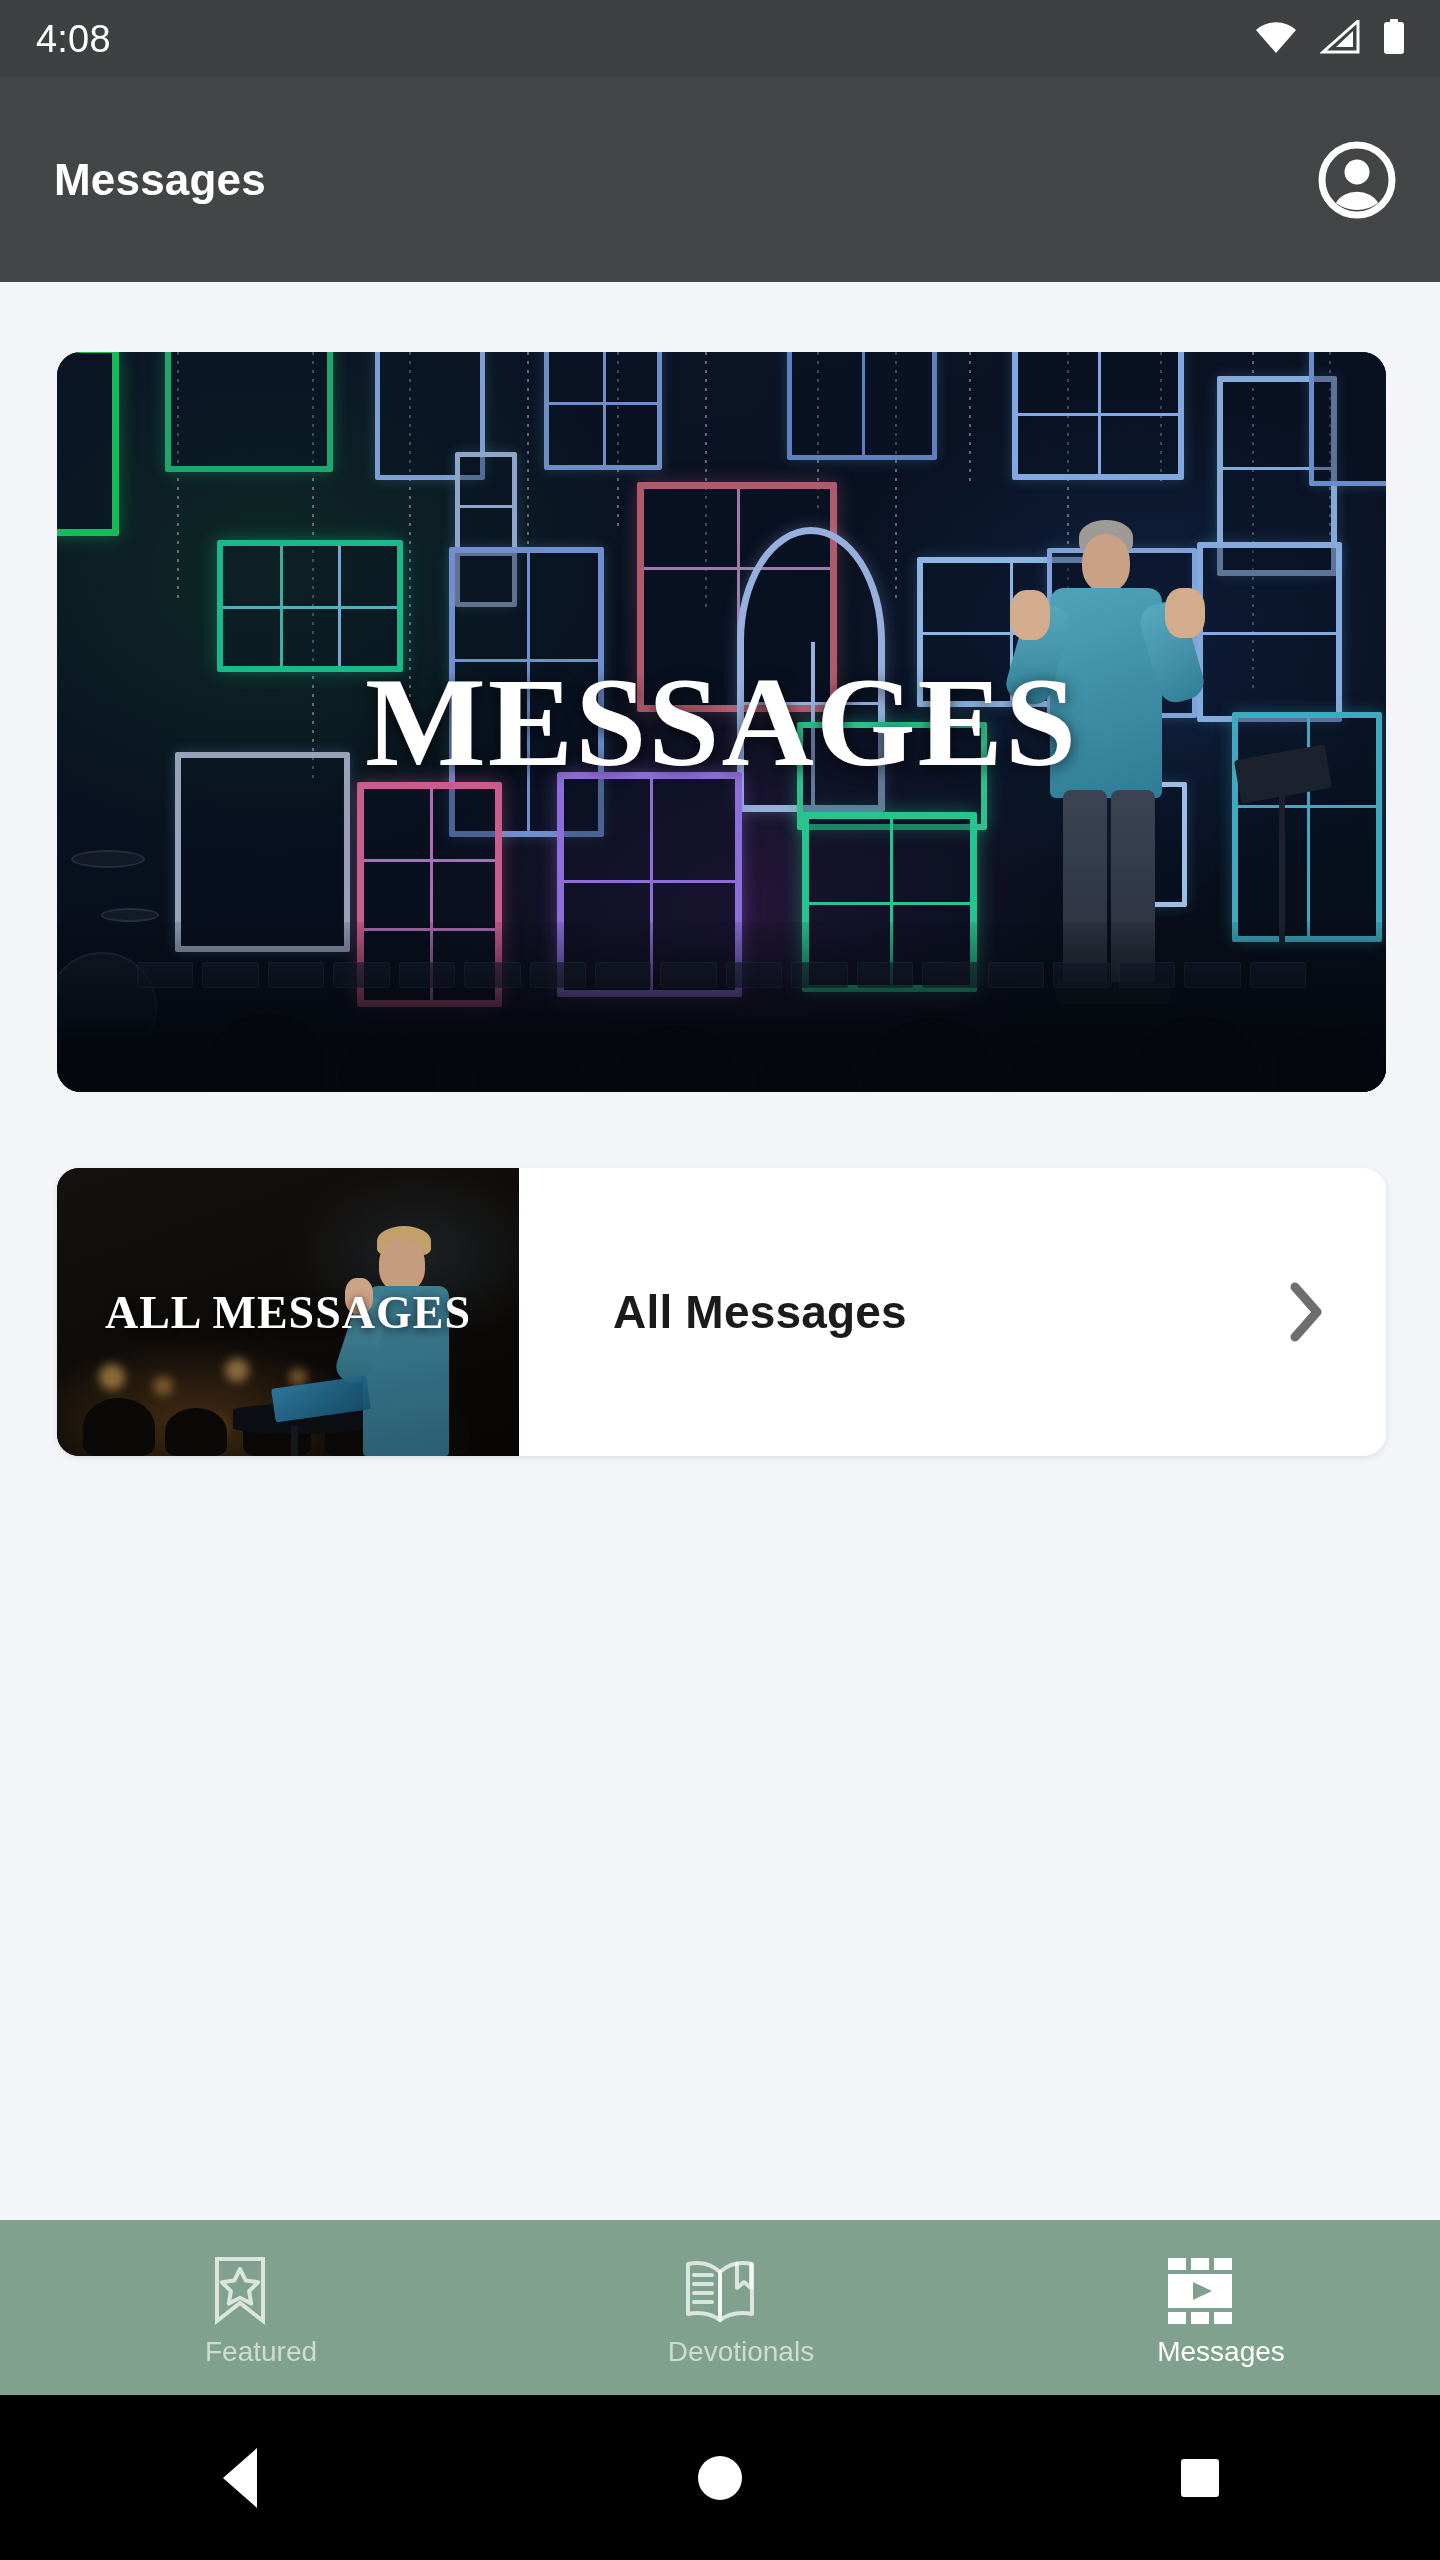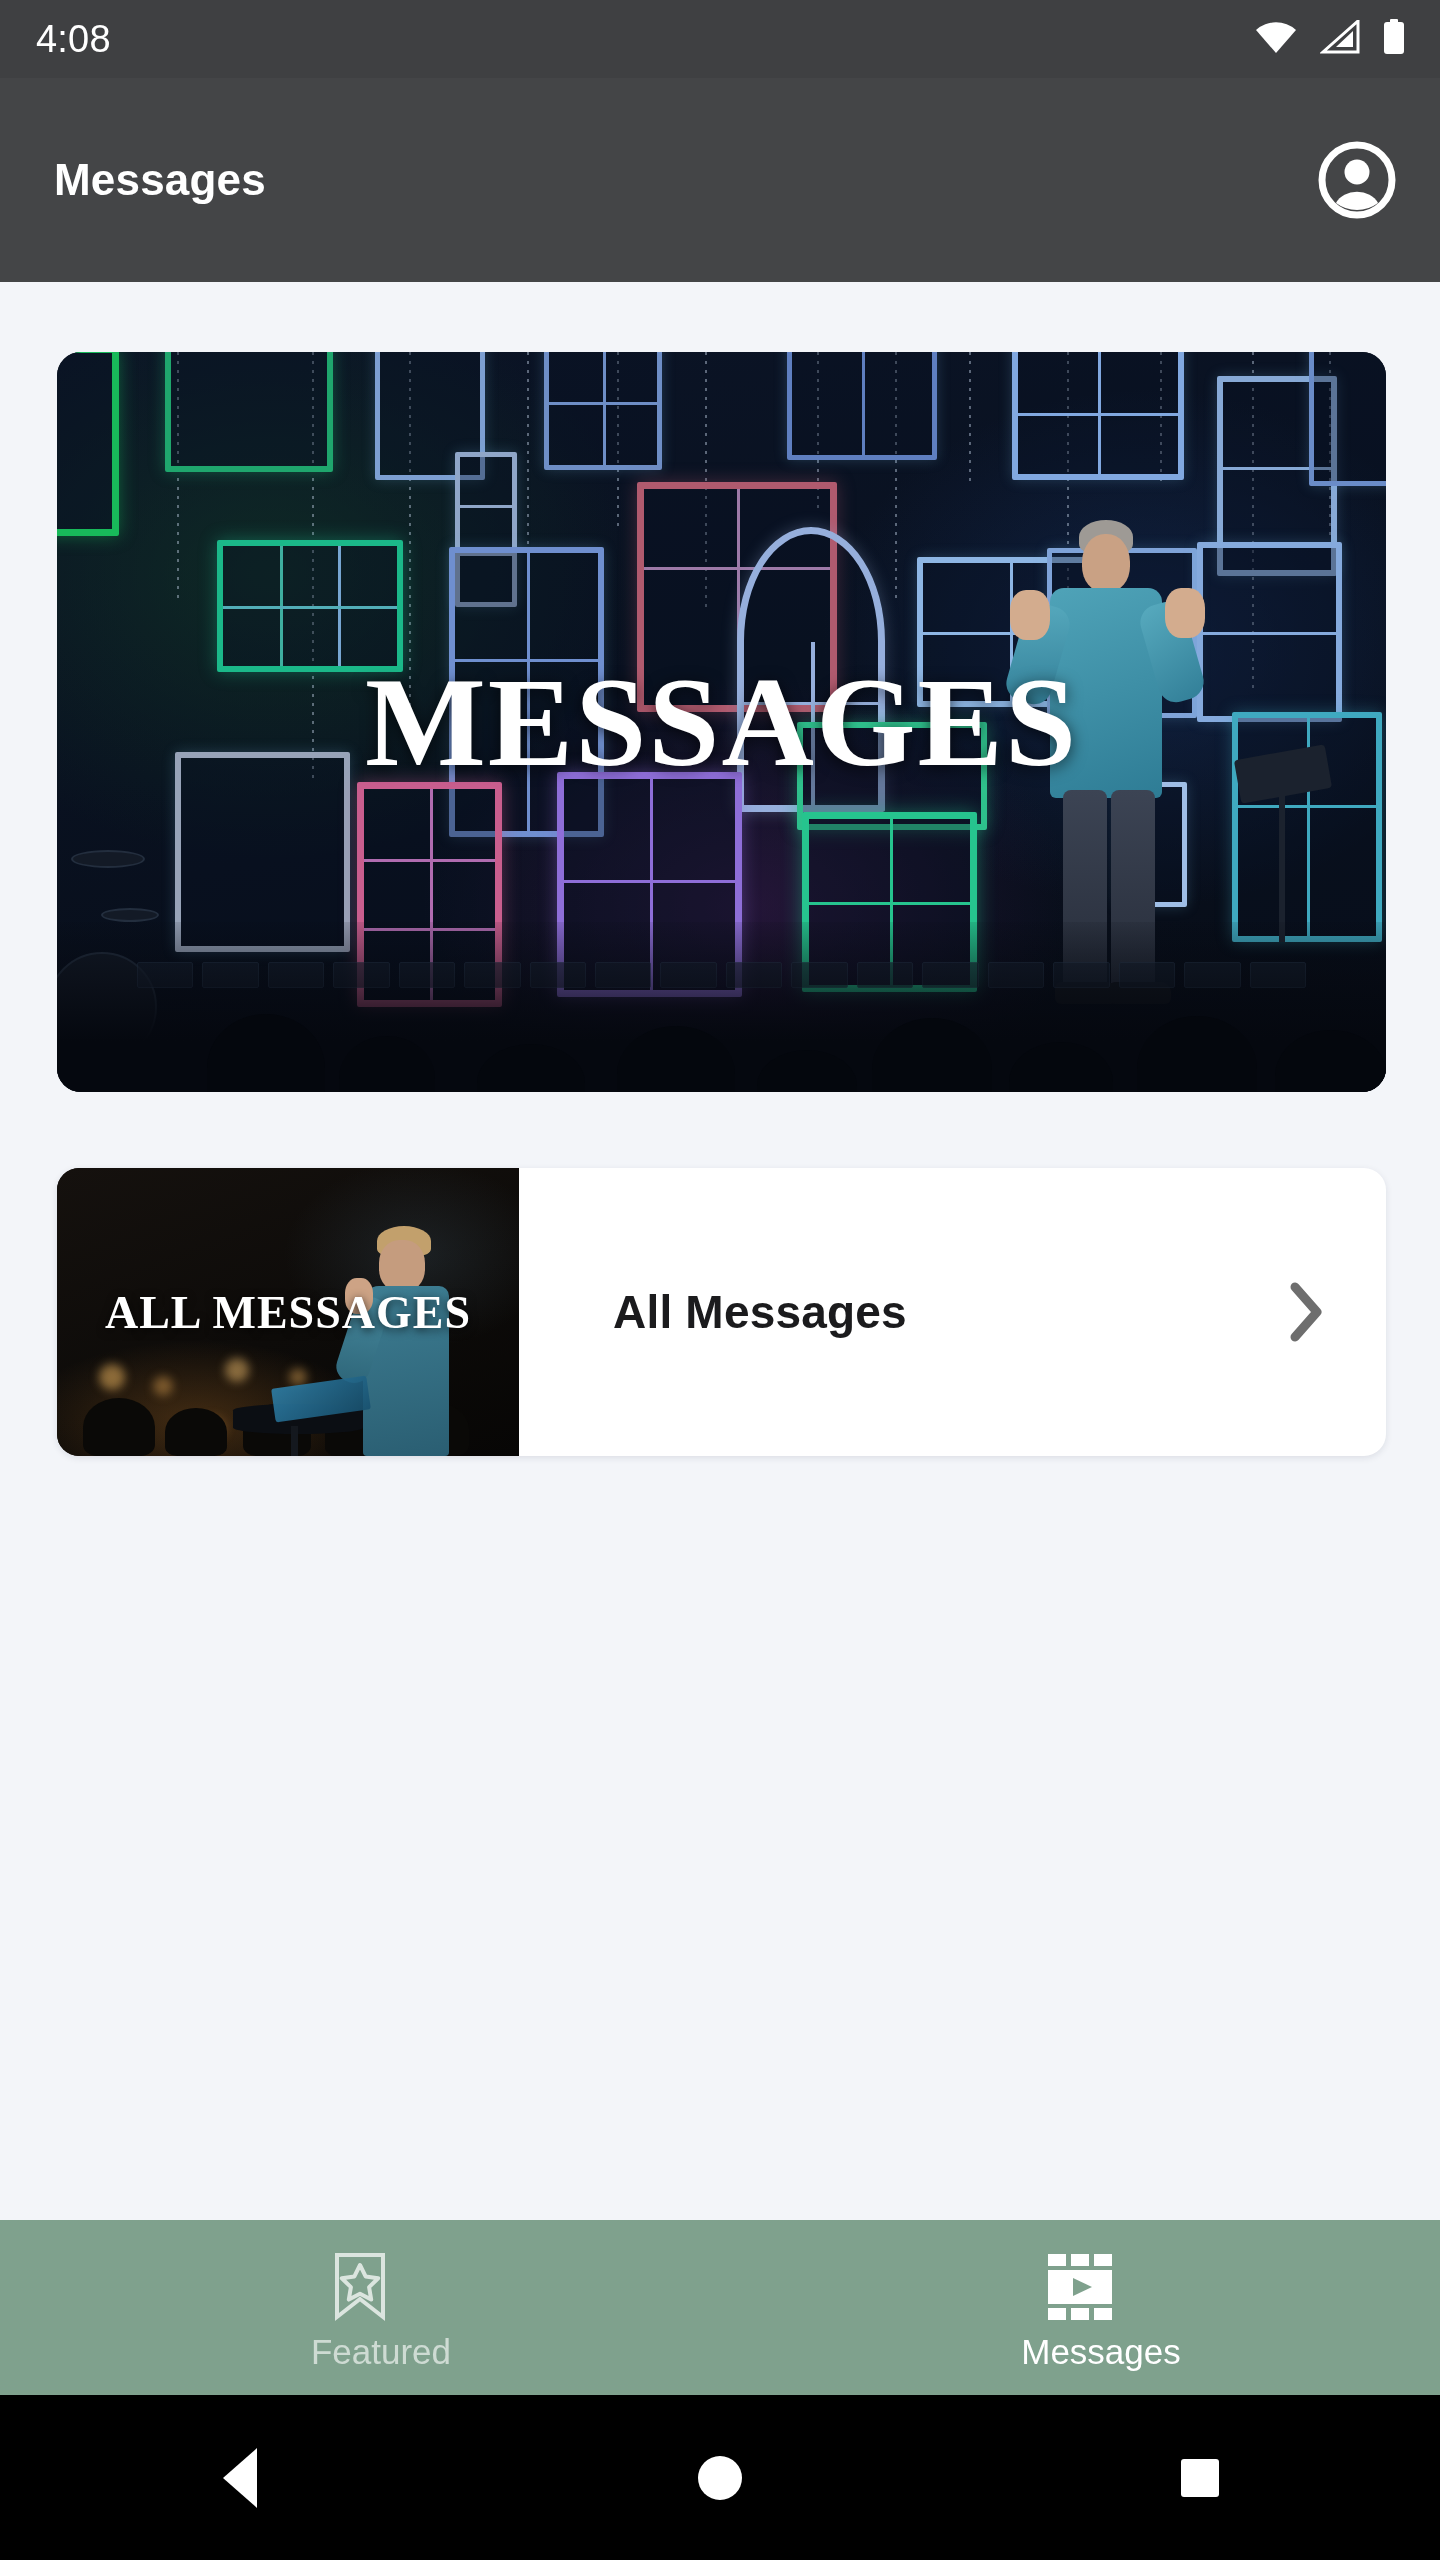--- a/index.html
+++ b/index.html
@@ -131,21 +131,21 @@
   .am-chevron{ margin-left:auto; display:flex; align-items:center; }
 
   
   .tabbar{
     position:absolute; top:2220px; left:0; width:1440px; height:175px;
     background:#7FA18D; display:flex;
   }
   .tab{ flex:1; display:flex; flex-direction:column; align-items:center;
         justify-content:center; gap:10px; padding-top:4px; }
   .tab-icon{ height:74px; display:flex; align-items:center; justify-content:center; }
-  .tab-label{ font-size:35px; line-height:1; color:rgba(255,255,255,.62);margin-left:42px; }
+  .tab-label{ font-size:28px; line-height:1; color:rgba(255,255,255,.62);margin-left:42px; }
   .tab.active .tab-label{ color:#FFFFFF; }
 
   
   .androidnav{
     position:absolute; top:2395px; left:0; width:1440px; height:165px;
     background:#000; display:flex; align-items:center; justify-content:space-around;
   }
   .nav-btn{ width:120px; height:120px; display:flex; align-items:center; justify-content:center; }
   .nav-back{ width:0; height:0; border-top:30px solid transparent;
     border-bottom:30px solid transparent; border-right:34px solid #FFFFFF; }
@@ -378,20 +378,33 @@
       <span class="tab-icon">
         <svg width="62" height="72" viewBox="0 0 62 72">
           <path d="M8 4 H54 V66 L31 48 L8 66 Z" fill="none" stroke="rgba(255,255,255,.72)" stroke-width="4"></path>
           <path d="M31 14 L36.6 25.4 L49.2 27.2 L40.1 36.1 L42.2 48.6 L31 42.7 L19.8 48.6 L21.9 36.1 L12.8 27.2 L25.4 25.4 Z" fill="none" stroke="rgba(255,255,255,.72)" stroke-width="4" stroke-linejoin="round"></path>
         </svg>
       </span>
       <span class="tab-label">Featured</span>
     </div>
 
 
+    <div class="tab">
+      <span class="tab-icon">
+        <svg width="76" height="66" viewBox="0 0 76 66">
+          <g fill="none" stroke="rgba(255,255,255,.72)" stroke-width="4" stroke-linejoin="round" stroke-linecap="round">
+            <path d="M38 14 C28 5 16 4 6 6 L6 56 C16 54 28 55 38 62 Z"></path>
+            <path d="M38 14 C48 5 60 4 70 6 L70 56 C60 54 48 55 38 62 Z"></path>
+            <path d="M12 17 H30 M12 26 H30 M12 35 H30 M12 44 H30"></path>
+            <path d="M55 6 L55 30 L62 24 L69 30 L69 6"></path>
+          </g>
+        </svg>
+      </span>
+      <span class="tab-label">Devotionals</span>
+    </div>
 
     <div class="tab active">
       <span class="tab-icon">
         <svg width="76" height="72" viewBox="0 0 76 72">
           <rect x="6" y="3" width="18" height="12" fill="#FFFFFF"></rect>
           <rect x="29" y="3" width="18" height="12" fill="#FFFFFF"></rect>
           <rect x="52" y="3" width="18" height="12" fill="#FFFFFF"></rect>
           <rect x="6" y="19" width="64" height="34" fill="#FFFFFF"></rect>
           <path d="M31 27 L50 36 L31 45 Z" fill="#7FA18D"></path>
           <rect x="6" y="57" width="18" height="12" fill="#FFFFFF"></rect>

